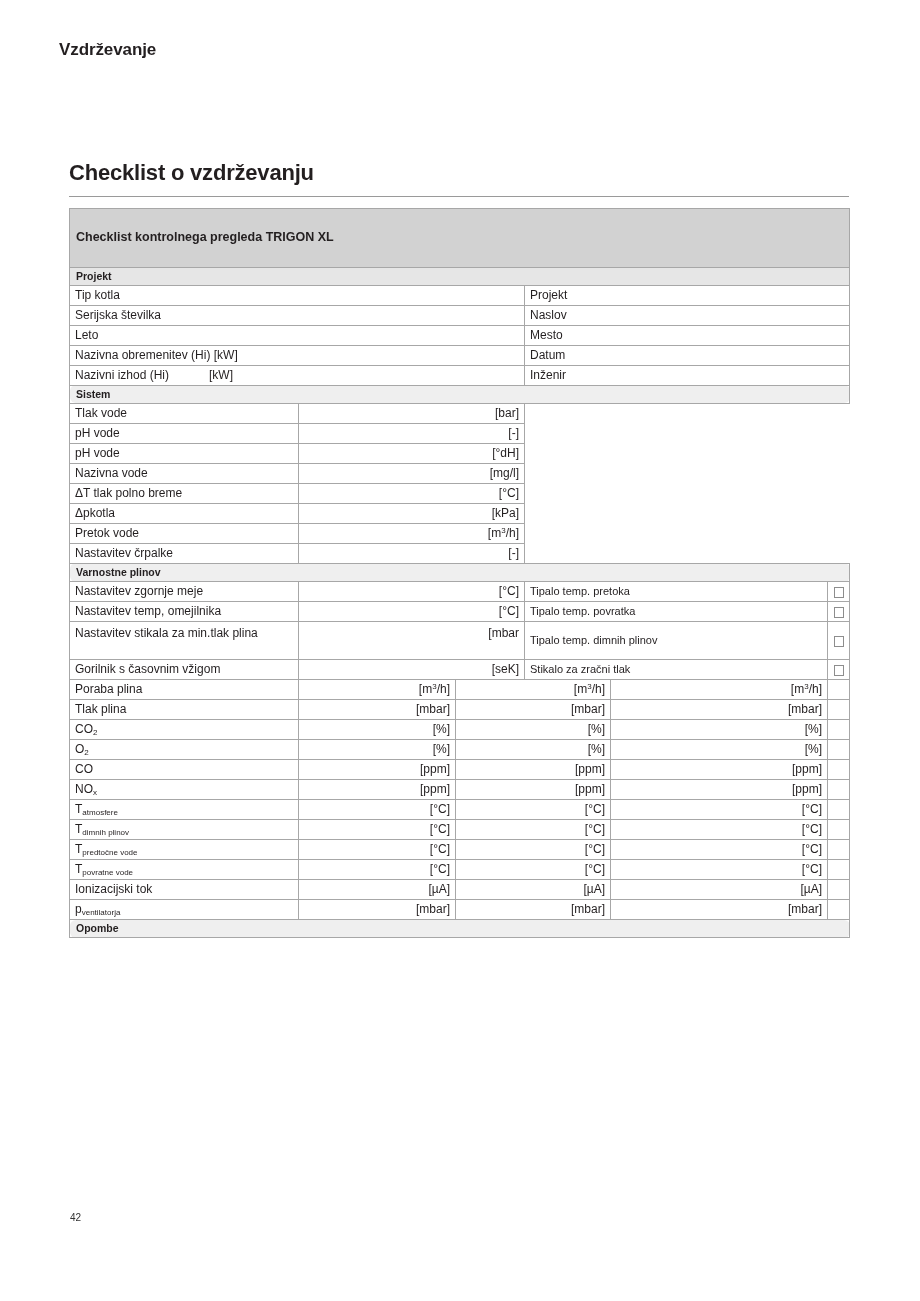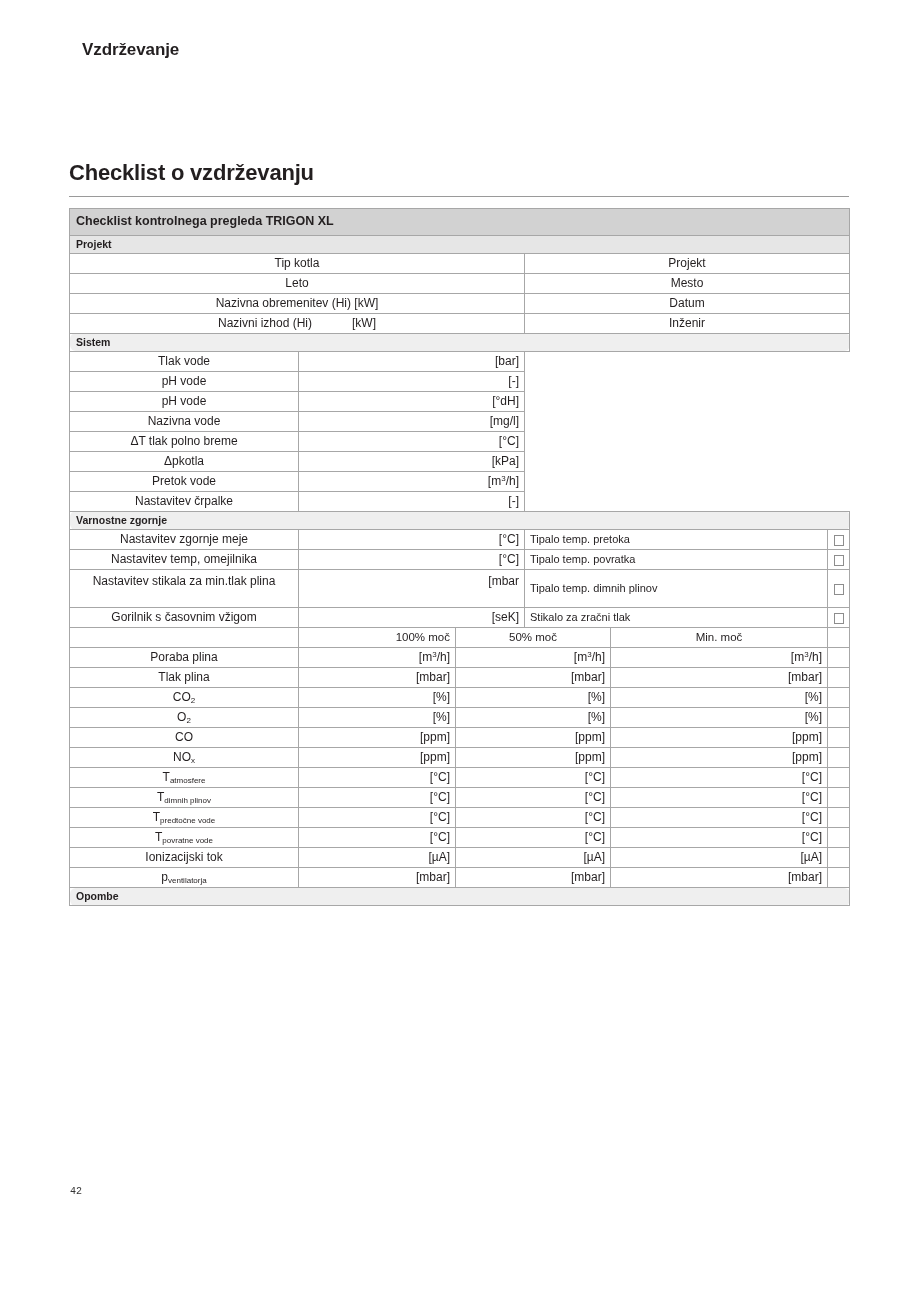--- a/index.html
+++ b/index.html
@@ -9,21 +9,21 @@
     font-family:"Liberation Sans", sans-serif;
     color:#231f20;
     -webkit-font-smoothing:antialiased;
     position:relative;
     overflow:hidden;
   }
   .page{position:absolute;left:0;top:0;width:920px;height:1301px;}
 
   
   .running-head{
-    position:absolute;left:82px;top:40px;
+    position:absolute;left:59px;top:40px;
     font-size:17px;font-weight:bold;letter-spacing:-0.1px;
   }
   .doc-title{
     position:absolute;left:69px;top:160px;
     font-size:22px;font-weight:bold;letter-spacing:-0.2px;
   }
   .rule{
     position:absolute;left:69px;top:196px;width:780px;height:1px;
     background:#9a9a9a;
   }
@@ -42,53 +42,53 @@
     background:#ffffff;
     line-height:1.25;
     height:20px;
     box-sizing:border-box;
   }
   td.noborder{border:none;background:transparent;}
 
   
   tr.title-row td{
     background:#d2d2d2;font-weight:bold;font-size:12.5px;
-    height:22px;padding:5px 6px;
+    height:22px;padding:21px 6px;
   }
   tr.sub-row td{
     background:#e6e6e6;font-weight:bold;font-size:10.5px;
     height:18px;padding:2px 6px;
   }
   tr.sect-row td{
     background:#efefef;font-weight:bold;font-size:10.5px;
     height:18px;padding:2px 6px;border-radius:6px;
   }
 
-  .lbl{font-size:12px;text-align:center;}
+  .lbl{font-size:12px;}
   .lbl-sm{font-size:11px;}
   .unit{text-align:right;font-size:12px;}
   .ctr{text-align:center;font-size:11.5px;}
   .rgt{text-align:right;font-size:11.5px;}
 
   tr.tall td{height:38px;}
   .wrapcell{white-space:normal;margin-left:44px;}
 
   sub{font-size:8px;vertical-align:baseline;position:relative;top:2px;letter-spacing:0;}
   sup{font-size:8px;vertical-align:baseline;position:relative;top:-4px;}
 
   .cbcell{text-align:center;padding:0;}
   .checkbox{
     display:inline-block;width:8px;height:9px;
     border:1px solid #8d8d8d;background:#ffffff;
     vertical-align:middle;
   }
 
   .folio{
-    position:absolute;left:70px;top:1186px;
-    font-size:10px;color:#333;font-family:Liberation Mono, monospace;
+    position:absolute;left:70px;top:1212px;
+    font-size:10px;color:#333;
   }
 </style>
 </head>
 <body>
 
 <div class="page">
 
   <div class="running-head">Vzdrževanje</div>
   <div class="doc-title">Checklist o vzdrževanju</div>
   <div class="rule"></div>
@@ -110,20 +110,24 @@
 
       <tr class="sub-row">
         <td colspan="6">Projekt</td>
       </tr>
 
       <tr>
         <td class="lbl" colspan="3">Tip kotla</td>
         <td class="lbl" colspan="3">Projekt</td>
       </tr>
       <tr>
+        <td class="lbl" colspan="3">Serijska številka</td>
+        <td class="lbl" colspan="3">Naslov</td>
+      </tr>
+      <tr>
         <td class="lbl" colspan="3">Leto</td>
         <td class="lbl" colspan="3">Mesto</td>
       </tr>
       <tr>
         <td class="lbl" colspan="3">Nazivna obremenitev (Hi) [kW]</td>
         <td class="lbl" colspan="3">Datum</td>
       </tr>
       <tr>
         <td class="lbl" colspan="3" style="white-space:pre">Nazivni izhod (Hi)            [kW]</td>
         <td class="lbl" colspan="3">Inženir</td>
@@ -168,21 +172,21 @@
         <td class="unit" colspan="2">[m<sup>3</sup>/h]</td>
         <td class="noborder" colspan="3"></td>
       </tr>
       <tr>
         <td class="lbl">Nastavitev črpalke</td>
         <td class="unit" colspan="2"><span>[-]</span></td>
         <td class="noborder" colspan="3"></td>
       </tr>
 
       <tr class="sect-row">
-        <td colspan="6">Varnostne zgornje</td>
+        <td colspan="6">Varnostne plinov</td>
       </tr>
 
       <tr>
         <td class="lbl">Nastavitev zgornje meje</td>
         <td class="unit" colspan="2"><span>[°C]</span></td>
         <td class="lbl-sm" colspan="2">Tipalo temp. pretoka</td>
         <td class="cbcell"><span class="checkbox"></span></td>
       </tr>
       <tr>
         <td class="lbl">Nastavitev temp, omejilnika</td>
@@ -197,27 +201,20 @@
         <td class="cbcell"><span class="checkbox"></span></td>
       </tr>
       <tr>
         <td class="lbl">Gorilnik s časovnim vžigom</td>
         <td class="unit" colspan="2"><span>[seK]</span></td>
         <td class="lbl-sm" colspan="2">Stikalo za zračni tlak</td>
         <td class="cbcell"><span class="checkbox"></span></td>
       </tr>
 
 
-      <tr>
-        <td></td>
-        <td class="rgt">100% moč</td>
-        <td class="ctr" colspan="2">50% moč</td>
-        <td class="ctr">Min. moč</td>
-        <td></td>
-      </tr>
 
       <tr>
         <td class="lbl"><span>Poraba plina</span></td>
         <td class="unit">[m<sup>3</sup>/h]</td>
         <td class="unit" colspan="2">[m<sup>3</sup>/h]</td>
         <td class="unit">[m<sup>3</sup>/h]</td>
         <td></td>
       </tr>
       <tr>
         <td class="lbl"><span>Tlak plina</span></td>

